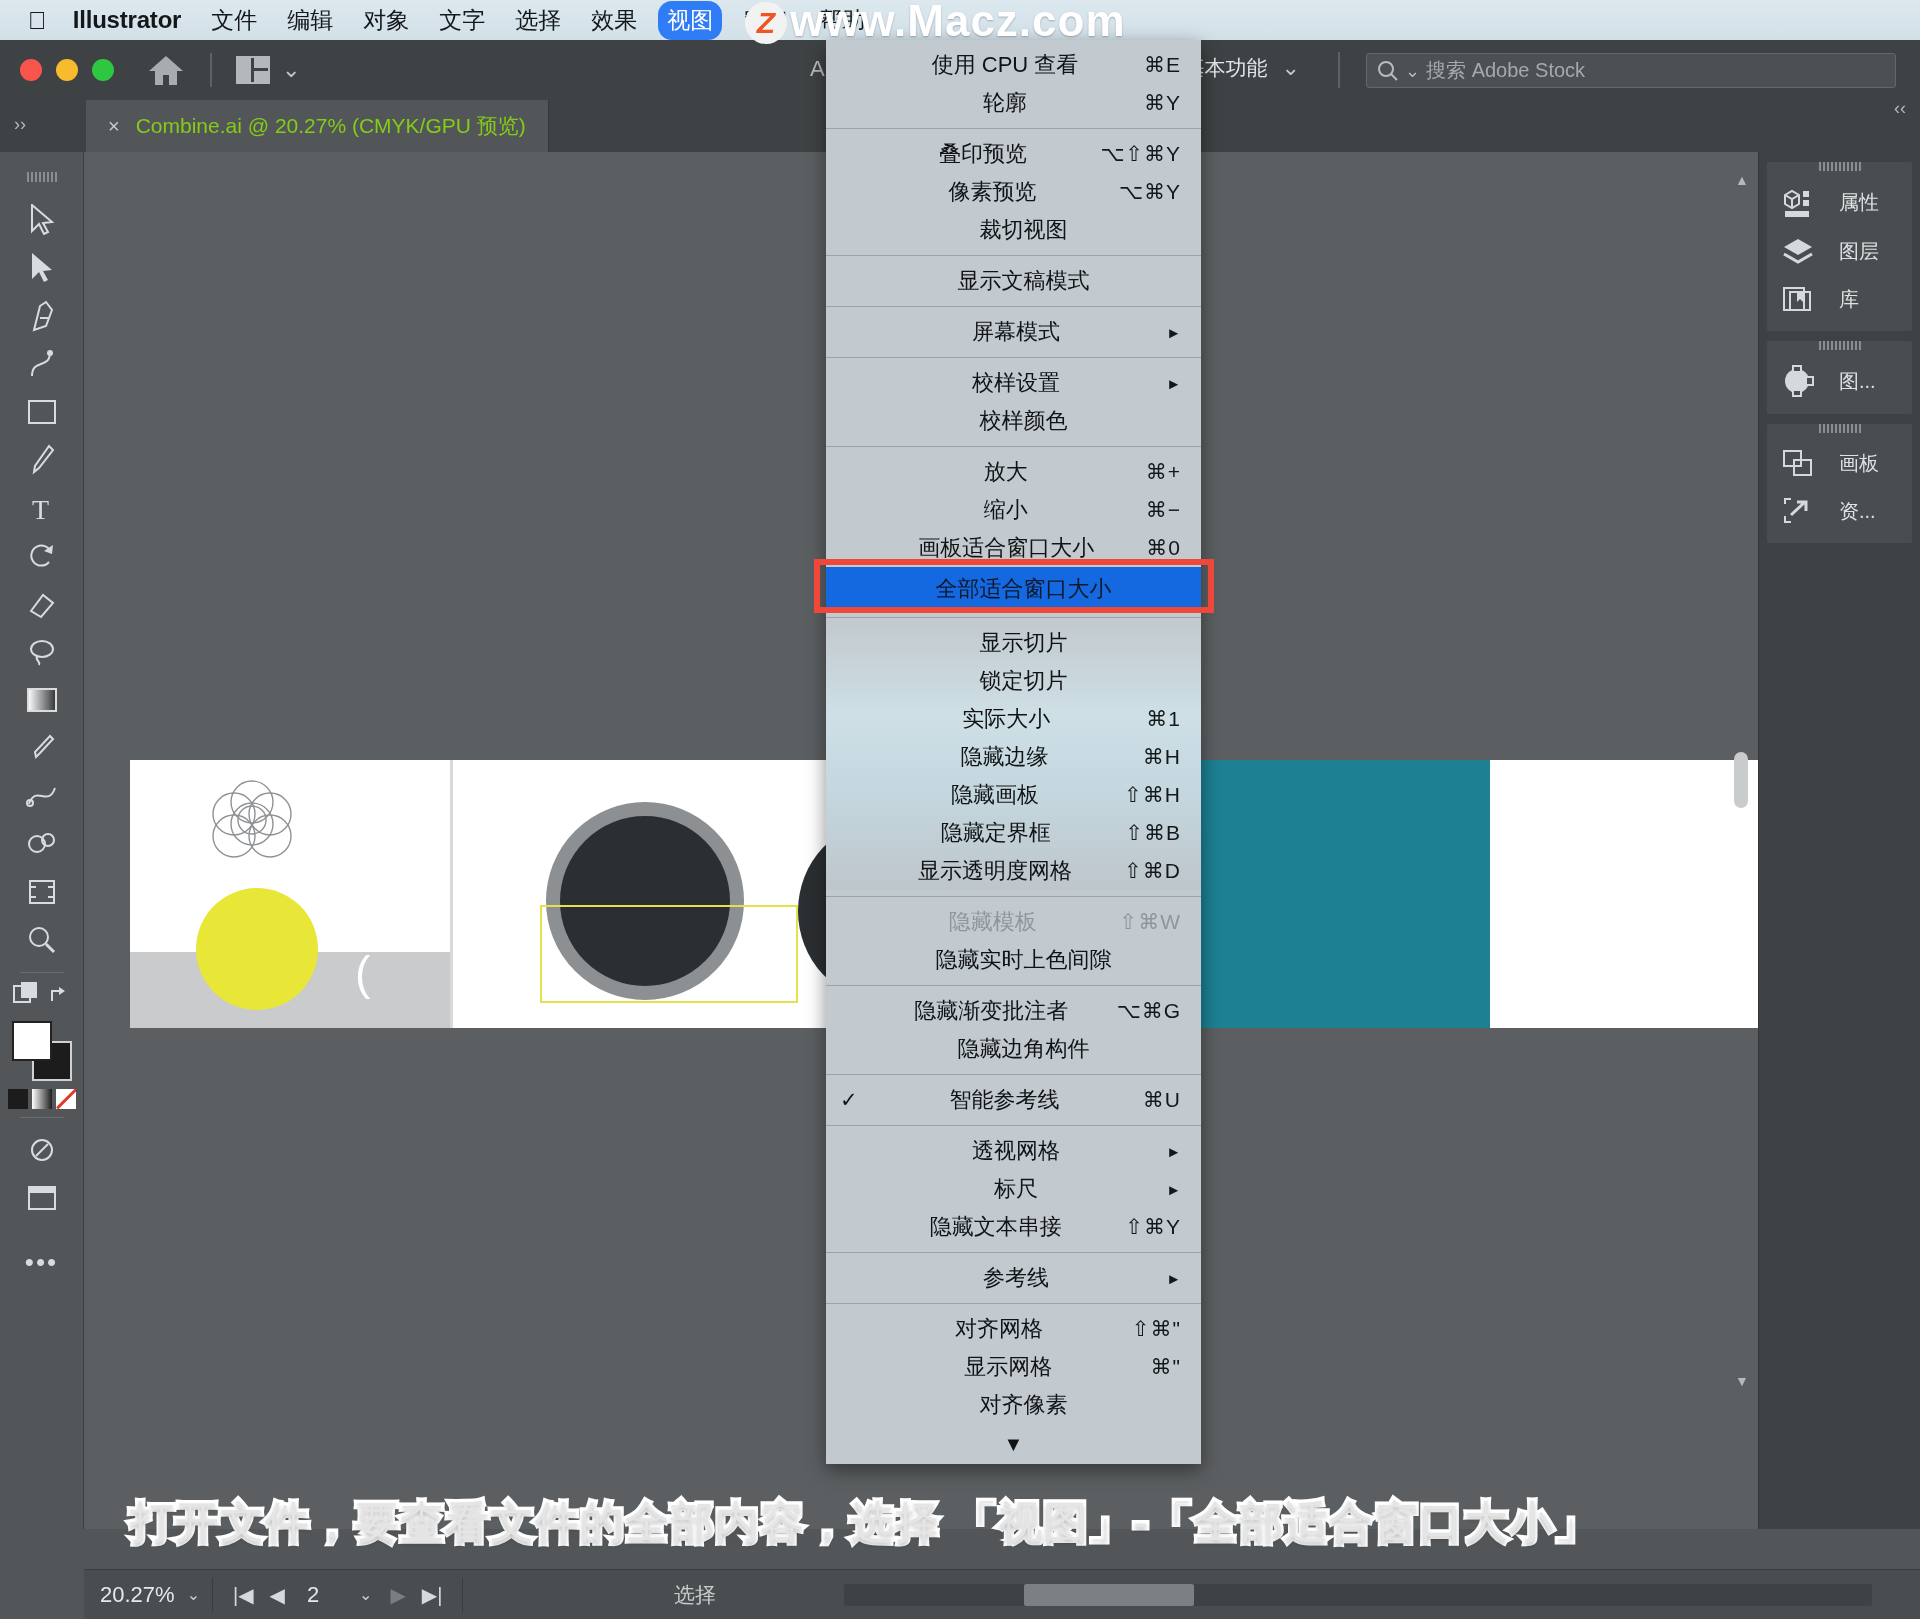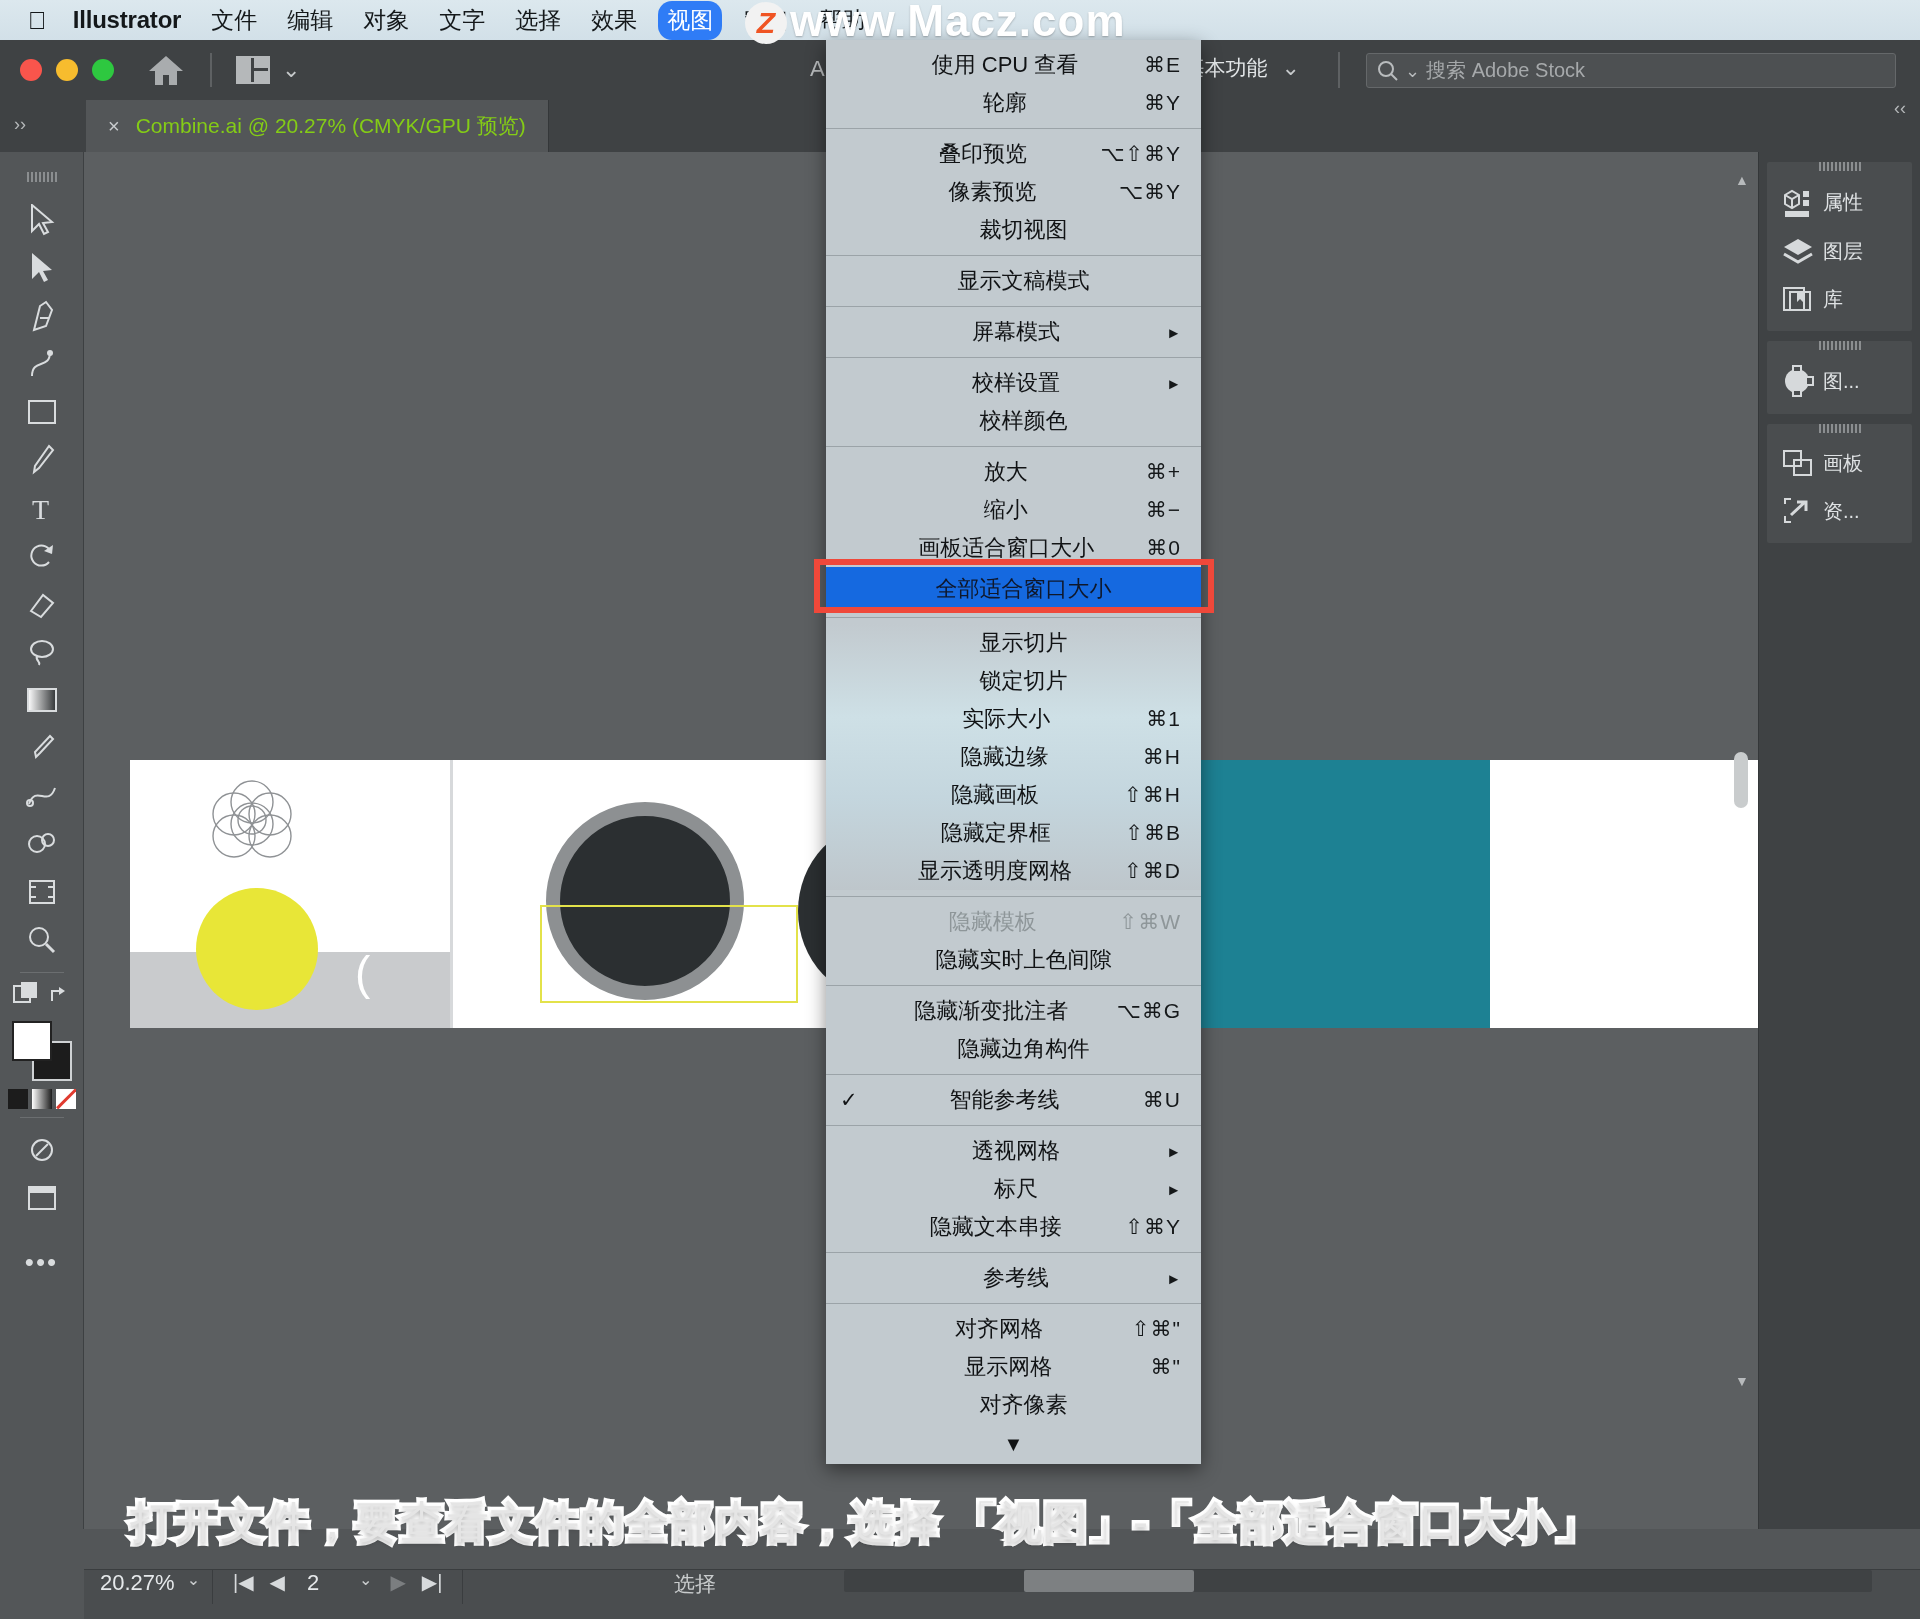--- a/index.html
+++ b/index.html
@@ -89,27 +89,27 @@
   #rscroll .thumb{ position:absolute; left:0; top:600px; width:14px; height:56px; background:#c9cccd; border-radius:7px;}
   #rscroll .arrU{ position:absolute; left:1px; top:20px; color:#b7babc; font-size:14px;}
   #rscroll .arrD{ position:absolute; left:1px; bottom:140px; color:#b7babc; font-size:14px;}
 
   
   #rightdock{ position:absolute; right:0; top:112px; width:162px; height:1377px; background:#3f4244; border-left:1px solid #343739;}
   .dockgrp{ background:#4a4d4f; margin:0 8px 10px 8px; border-radius:2px; padding-bottom:8px;}
   .dockgrp.first{ margin-top:10px;}
   .dgrip{ width:42px; height:9px; margin:8px auto 6px auto;
           background:repeating-linear-gradient(90deg,#8b8e90 0 2px, transparent 2px 4px);}
-  .ditem{ display:flex; align-items:center; gap:8px; padding:9px 0 9px 14px; }
+  .ditem{ display:flex; align-items:center; gap:24px; padding:9px 0 9px 14px; }
   .ditem .lbl{ color:#dfe2e4; font-size:20px; white-space:nowrap;}
 
   
   #statusbar{
     position:absolute; left:84px; bottom:0; width:1836px; height:50px;
-    background:#4a4d4f; border-top:1px solid #3a3d3f; display:flex; align-items:flex-start;
+    background:#4a4d4f; border-top:1px solid #3a3d3f; display:flex; align-items:center;
   }
   #statusbar .zoomv{ color:#e6e9eb; font-size:22px; margin-left:16px;}
   #statusbar .cv{ color:#c9cccd; font-size:16px; margin-left:12px;}
   .sbsep{ width:1px; height:34px; background:#3a3d3f; margin:0 12px;}
   #statusbar .nav{ color:#d7dadc; font-size:20px; margin:0 8px;}
   #statusbar .nav.dim{ color:#7b7e80;}
   #statusbar .pgnum{ color:#e6e9eb; font-size:22px; margin-left:14px; min-width:40px;}
   #statusbar .selectlbl{ color:#c9cccd; font-size:21px; position:absolute; left:590px;}
   #sbscroll{ position:absolute; left:760px; right:48px; height:22px; background:#3f4244; border-radius:2px;}
   #sbscroll .th{ position:absolute; left:180px; width:170px; height:22px; background:#7d8082; border-radius:2px;}

